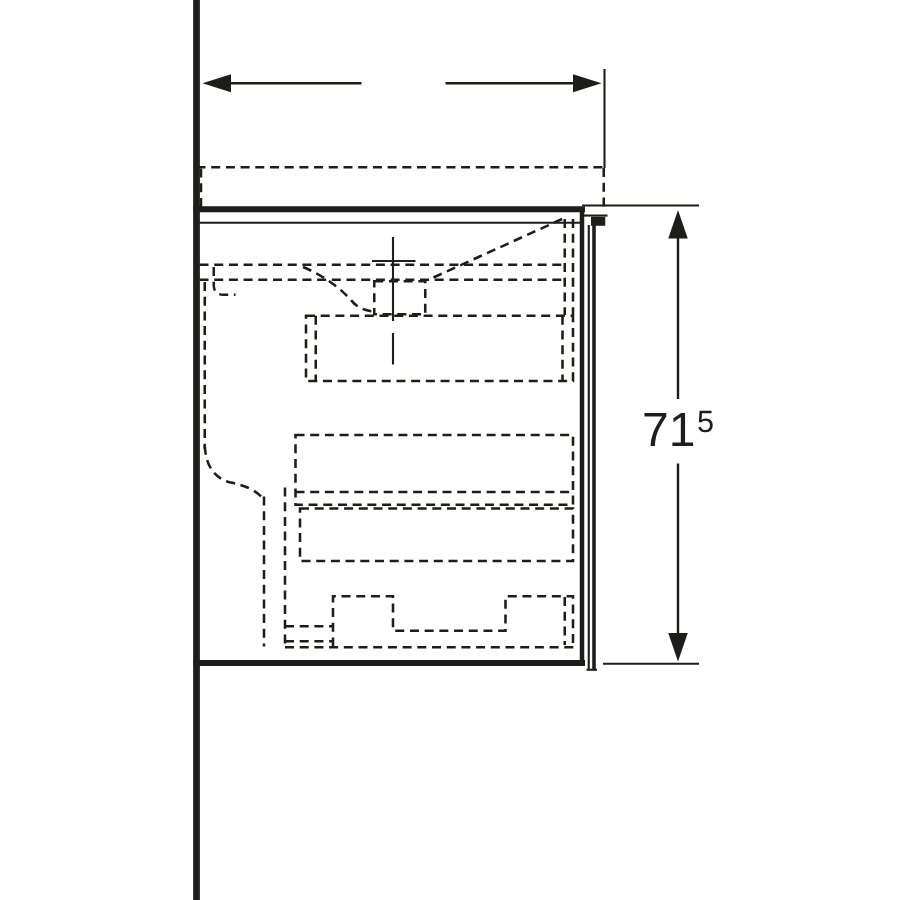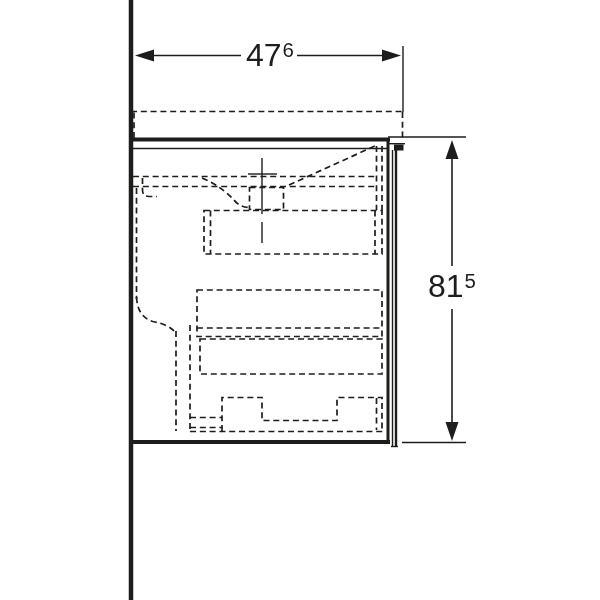--- a/index.html
+++ b/index.html
@@ -114,17 +114,16 @@
     </g>
 
     <g>
       <path class="dash" d="M222,431 V397.5 H262 V420.5 H337 V397.5 H382 V430"></path>
       <line class="dash" x1="190" y1="431.5" x2="386" y2="431.5"></line>
       <line class="dash" x1="376.5" y1="398" x2="376.5" y2="430"></line>
     </g>
 
   </svg>
 
-  <div class="dim-label" id="lbl-width"><span>47</span><span class="sup">6</span></div>
 
-  <div class="dim-label" id="lbl-height"><span>81</span><span class="sup">5</span></div>
+  <div class="dim-label" id="lbl-height"><span>71</span><span class="sup">5</span></div>
 
 </div>
 
 </body></html>

